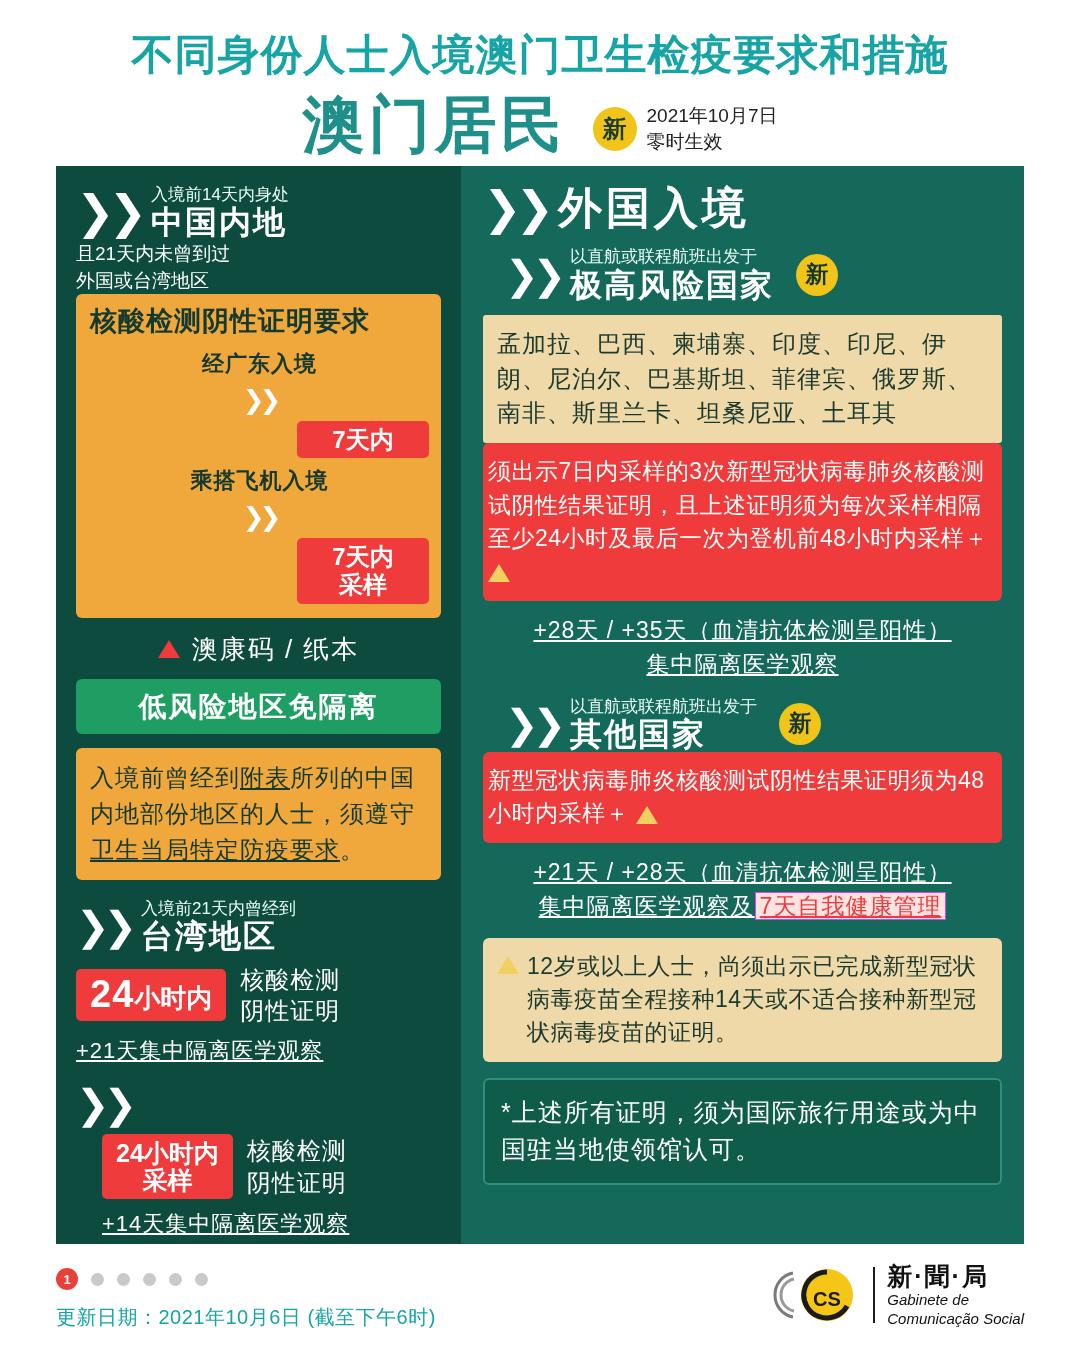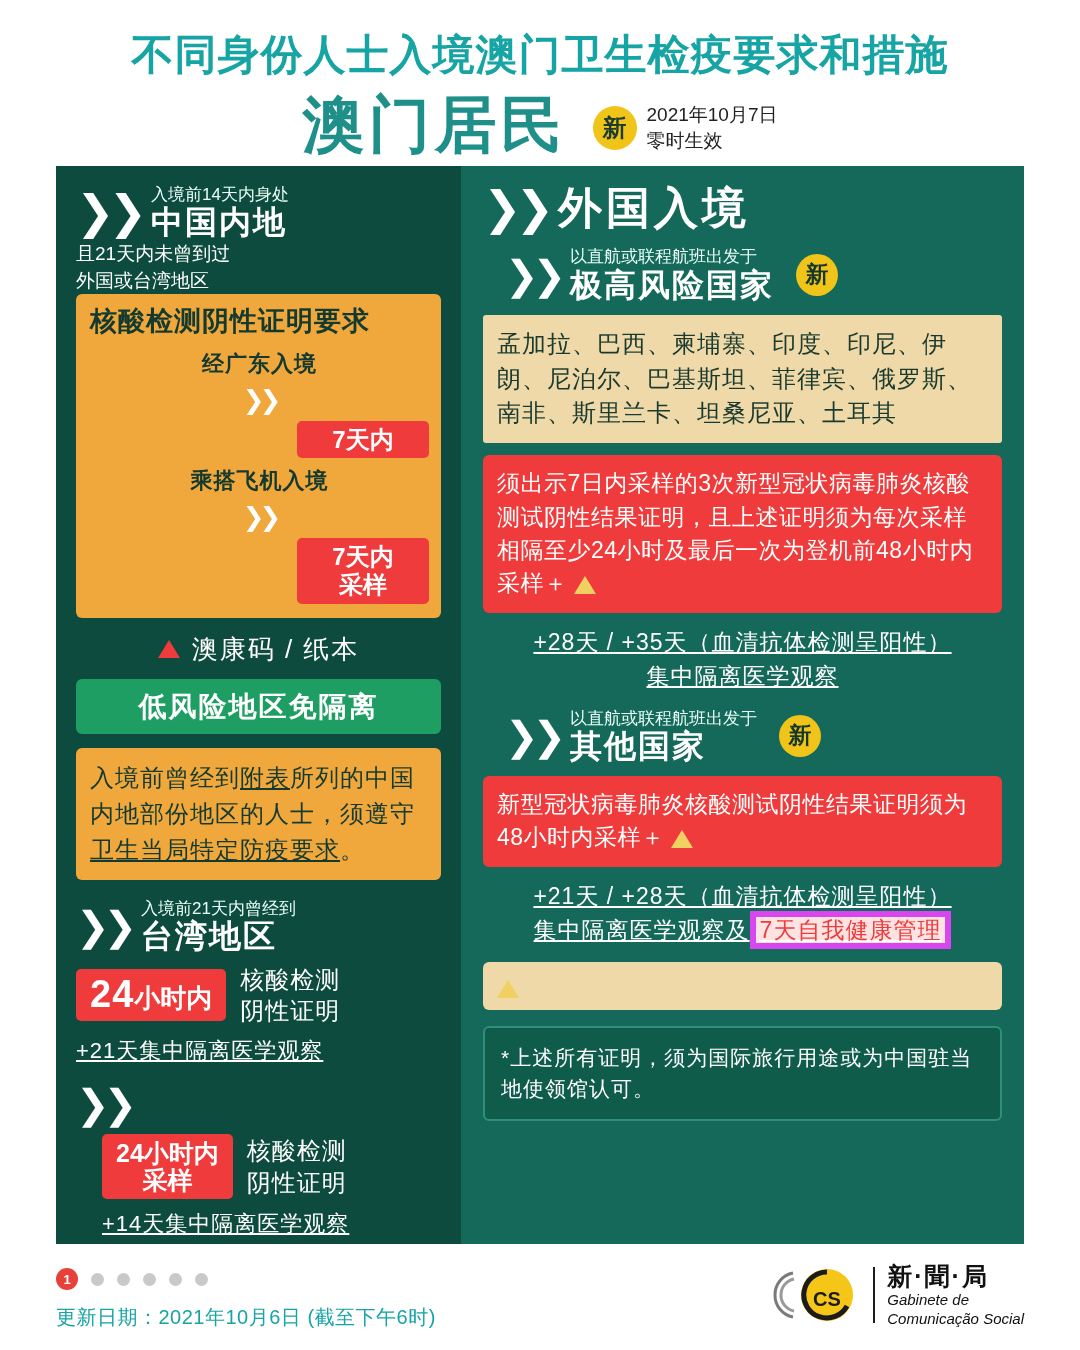--- a/index.html
+++ b/index.html
@@ -30,21 +30,21 @@
   .title-main {
     color: #17a4a4;
     font-size: 42px;
     font-weight: bold;
     letter-spacing: 1px;
     line-height: 1;
   }
   .subtitle-row {
     margin-top: 18px;
     display: flex;
-    align-items: flex-start;
+    align-items: center;
     justify-content: center;
     gap: 26px;
   }
   .subtitle-main {
     color: #1f8f8a;
     font-size: 62px;
     font-weight: bold;
     letter-spacing: 4px;
     line-height: 1;
   }
@@ -269,23 +269,22 @@
     padding: 12px 14px;
     border-radius: 3px;
     margin-top: 12px;
     letter-spacing: 1px;
   }
   .red-para {
     background: #ef3b3b;
     color: #ffffff;
     font-size: 23px;
     line-height: 1.45;
-    padding: 12px 14px;
+    padding: 12px 5px;
     border-radius: 6px;
-    margin-top: 12px;
     letter-spacing: 0.5px;
   }
   .center-underline {
     color: #ffffff;
     font-size: 23px;
     text-align: center;
     text-decoration: underline;
     line-height: 1.5;
     margin-top: 12px;
     letter-spacing: 1px;
@@ -298,40 +297,41 @@
     font-size: 23px;
     font-weight: bold;
     display: flex;
     align-items: center;
     justify-content: center;
     margin-left: 12px;
   }
   .hl-red {
     background: #ffe3e3;
     color: #ef3b3b;
-    border: 6px solid #d946ef;
+    border: 1px solid #d946ef;
     padding: 0 4px;
+    text-decoration: underline;
   }
   .note-cream {
     background: #f0d9a8;
     color: #1a3a2f;
     font-size: 23px;
     line-height: 1.45;
     padding: 12px 14px;
     border-radius: 6px;
     margin-top: 14px;
     letter-spacing: 0.5px;
     display: flex;
     gap: 8px;
   }
   .note-green {
     background: #0f5c4a;
     border: 2px solid #2f8f78;
     color: #ffffff;
-    font-size: 21px;
+    font-size: 25px;
     line-height: 1.5;
     padding: 14px 16px;
     border-radius: 6px;
     margin-top: 16px;
     letter-spacing: 1px;
   }
 
   
   .footer {
     position: absolute;
@@ -533,20 +533,21 @@
 
       <div class="red-para"><span>新型冠状病毒肺炎核酸测试阴性结果证明须为48小时内采样＋</span> <span class="tri yellow"></span></div>
 
       <div class="center-underline">
         <div>+21天 / +28天（血清抗体检测呈阳性）</div>
         <div><span>集中隔离医学观察及</span><span class="hl-red">7天自我健康管理</span></div>
       </div>
 
       <div class="note-cream">
         <span class="tri yellow" style="flex:0 0 auto; margin-top:6px;"></span>
+        <span>12岁或以上人士，尚须出示已完成新型冠状病毒疫苗全程接种14天或不适合接种新型冠状病毒疫苗的证明。</span>
       </div>
 
       <div class="note-green">*上述所有证明，须为国际旅行用途或为中国驻当地使领馆认可。</div>
 
     </div>
   </div>
 
   <div class="footer">
     <div class="dots">
       <div class="dot active">1</div>

